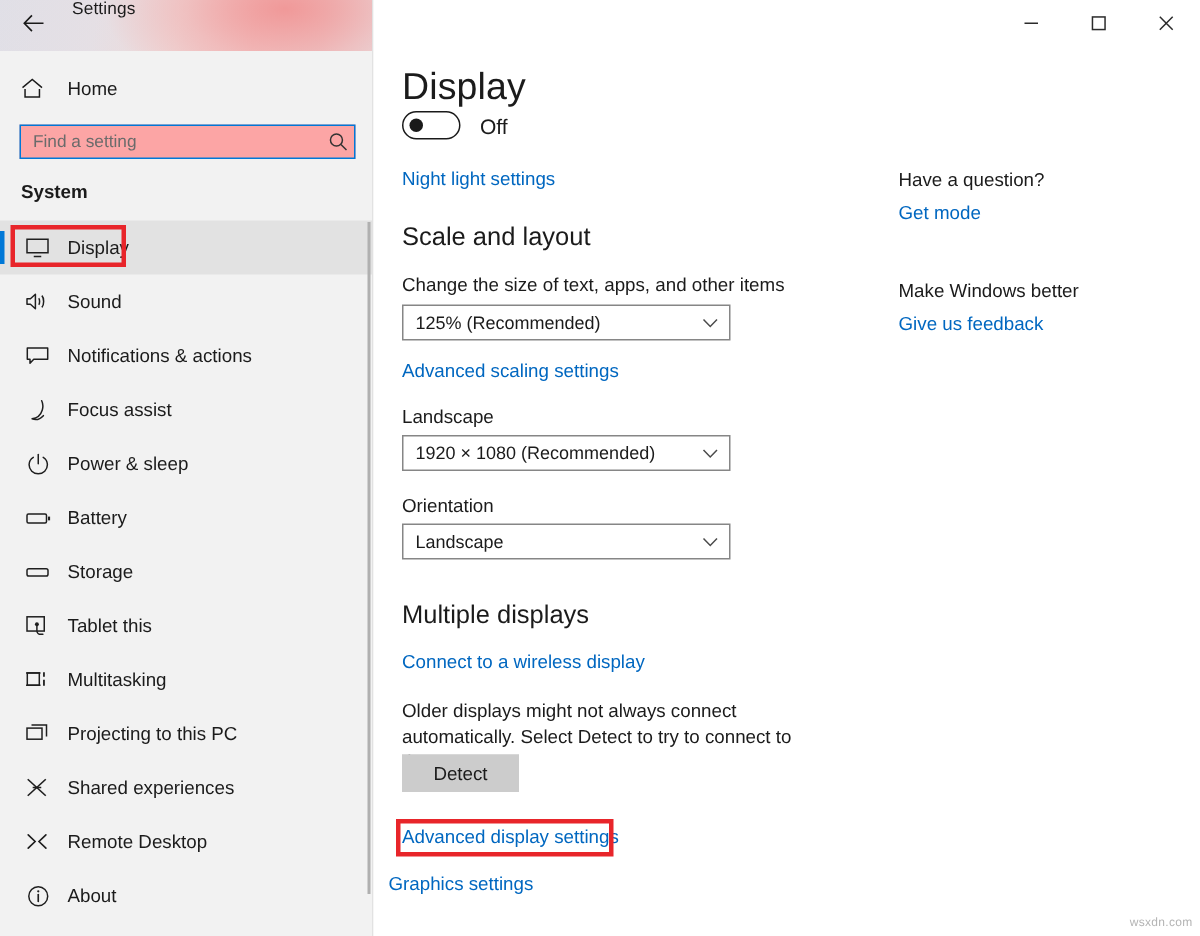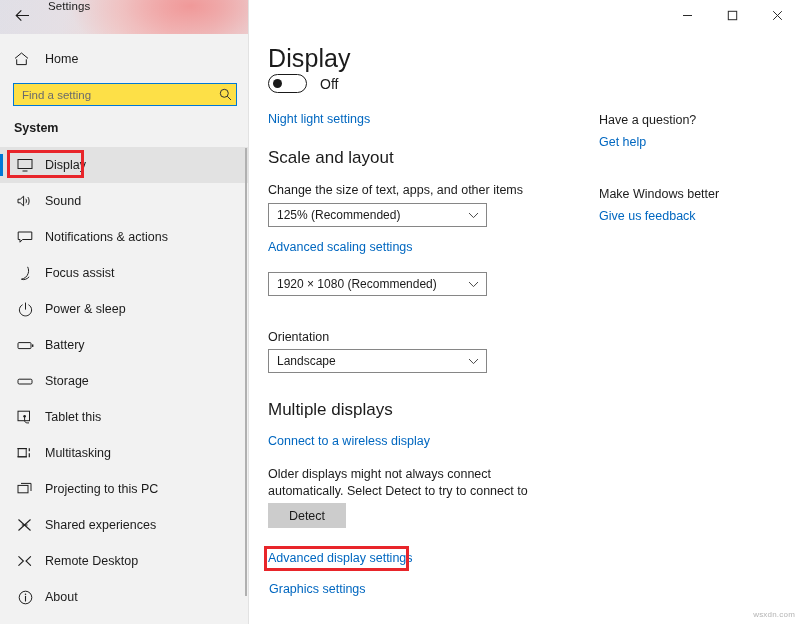--- a/index.html
+++ b/index.html
@@ -64,21 +64,21 @@
   }
   #home-row .ic { width: 22px; color: #1b1b1b; display:flex; align-items:center; }
   #home-label {
     font-size: 12.5px; color: #1b1b1b; margin-left: 9px;
   }
 
   #search-wrap {
     position: absolute;
     left: 13px; top: 83px;
     width: 224px; height: 23px;
-    background: #fde047;
+    background: #fca5a5;
     border: 1px solid #0078d7;
     display: flex; align-items: center;
   }
   #search-input {
     border: 0; outline: 0; background: transparent;
     font-family: "Liberation Sans", sans-serif;
     font-size: 11.5px;
     color: #5f5f5f;
     padding: 0 6px 0 8px;
     flex: 1; height: 100%;
@@ -226,21 +226,21 @@
     color: #1b1b1b;
     flex: 1;
     white-space: nowrap;
   }
   .combo .chev {
     width: 26px; height: 100%;
     display: flex; align-items: center; justify-content: center;
     color: #4a4a4a;
   }
   #scale-combo { left: 19px; top: 203px; }
-  #res-combo   { left: 19px; top: 272px; gap: 20px; }
+  #res-combo   { left: 19px; top: 290px; gap: 20px; }
   #ori-combo   { left: 19px; top: 349px; }
 
   #adv-scaling-link { position: absolute; left: 19px; top: 240px; }
 
   #multi-head { position: absolute; left: 19px; top: 400px; }
   #wireless-link { position: absolute; left: 19px; top: 434px; }
 
   #older-text {
     position: absolute;
     left: 19px; top: 466px;
@@ -255,21 +255,21 @@
     width: 78px; height: 25px;
     background: #cccccc;
     border: 1px solid #cccccc;
     font-family: "Liberation Sans", sans-serif;
     font-size: 12.5px;
     color: #1b1b1b;
     cursor: pointer;
     padding: 0;
   }
   #adv-display-link { position: absolute; left: 19px; top: 551px; }
-  #graphics-link { position: absolute; left: 20px; top: 582px; }
+  #graphics-link { position: absolute; left: 10px; top: 582px; }
 
   
   #help-q { position: absolute; left: 350px; top: 113px; font-size: 12.5px; color: #1b1b1b; white-space: nowrap; }
   #help-link { position: absolute; left: 350px; top: 135px; }
   #feedback-q { position: absolute; left: 350px; top: 187px; font-size: 12.5px; color: #1b1b1b; white-space: nowrap; }
   #feedback-link { position: absolute; left: 350px; top: 209px; }
 
   
   .annot {
     position: absolute;
@@ -533,21 +533,21 @@
     </div>
 
     <div class="grp-head" id="multi-head">Multiple displays</div>
     <a class="link" id="wireless-link">Connect to a wireless display</a>
     <div id="older-text">Older displays might not always connect automatically. Select Detect to try to connect to them.</div>
     <button id="detect-button">Detect</button>
     <a class="link" id="adv-display-link">Advanced display settings</a>
     <a class="link" id="graphics-link">Graphics settings</a>
 
     <div id="help-q">Have a question?</div>
-    <a class="link" id="help-link">Get help</a>
+    <a class="link" id="help-link">Get mode</a>
     <div id="feedback-q">Make Windows better</div>
     <a class="link" id="feedback-link">Give us feedback</a>
 
   </div>
 
   <div class="annot" id="annot-display"></div>
   <div class="annot" id="annot-adv"></div>
 
   <div id="watermark">wsxdn.com</div>
 

